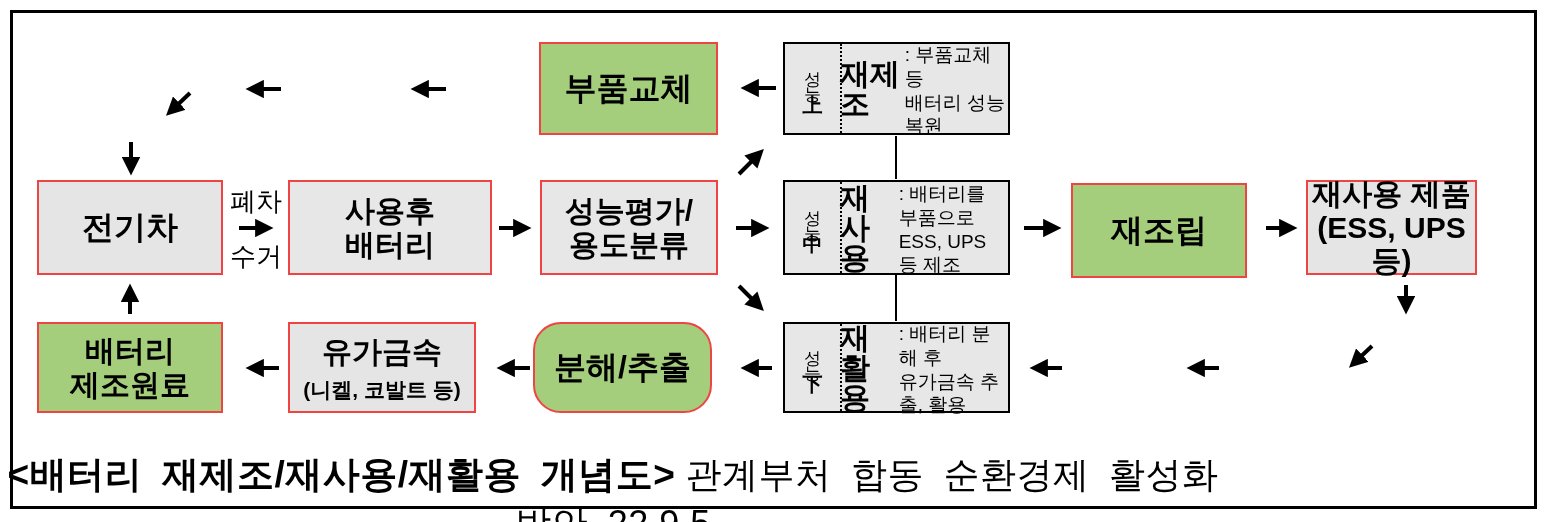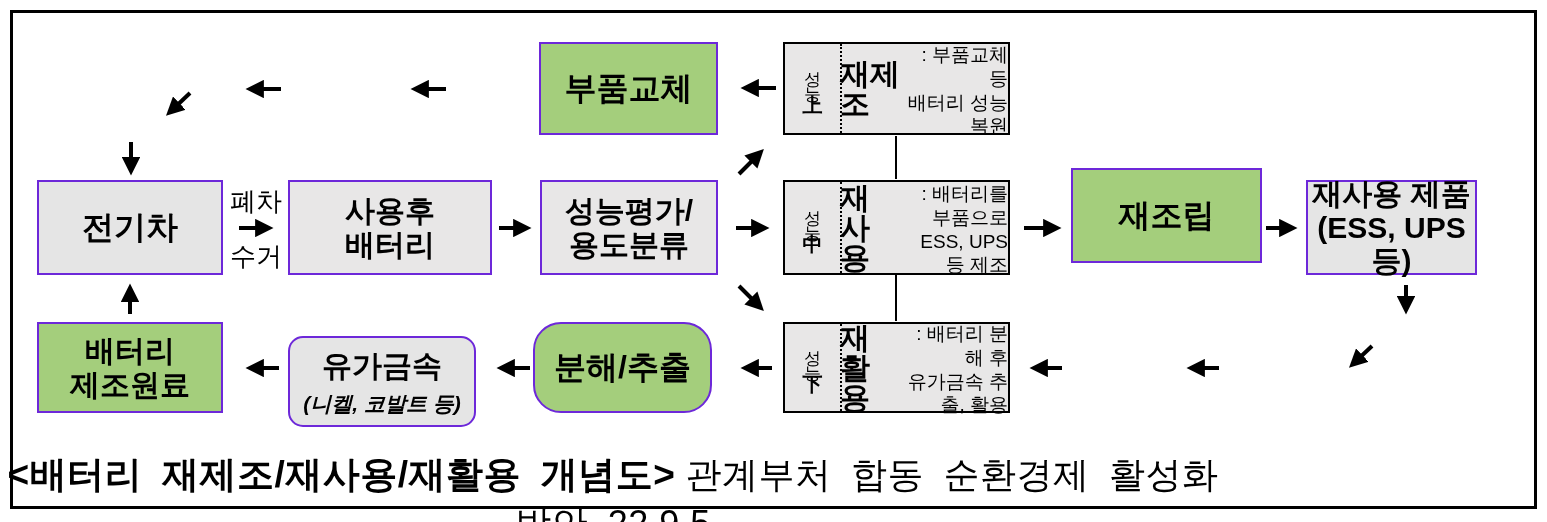--- a/index.html
+++ b/index.html
@@ -1,39 +1,39 @@
 <!DOCTYPE html>
 <html><head>
 <meta charset="utf-8">
 <style>
   html,body{margin:0;padding:0;background:#fff;}
   body{width:1547px;height:522px;position:relative;overflow:hidden;
        font-family:"Liberation Sans","DejaVu Sans",sans-serif;color:#000;}
   .frame{position:absolute;left:10px;top:10px;width:1521px;height:493px;border:3px solid #000;}
-  .box{position:absolute;border:2px solid #6d28d9;display:flex;align-items:center;justify-content:center;
+  .box{position:absolute;border:2px solid #ef4444;display:flex;align-items:center;justify-content:center;
        text-align:center;font-weight:bold;box-sizing:border-box;}
   .green{background:#A4CE7C;}
   .blue{background:#e5e5e5;text-align:center;}
   .gray{background:#E8E7E7;}
   .lbl32{font-size:32px;line-height:1.12;}
   .lbl30{font-size:30px;line-height:1.12;}
   .ml{white-space:pre-line;}
   .stack{display:flex;flex-direction:column;align-items:center;justify-content:center;}
-  .sub{font-size:21px;font-weight:bold;margin-top:11px;line-height:1;font-style:italic;}
+  .sub{font-size:21px;font-weight:bold;margin-top:11px;line-height:1;}
   
   .gbox{position:absolute;border:2px solid #000;background:#E8E7E7;box-sizing:border-box;}
   .gside{position:absolute;left:0;top:0;bottom:0;width:55px;border-right:2px dotted #000;
          display:flex;flex-direction:column;align-items:center;justify-content:center;}
   .gside .vtxt{writing-mode:vertical-lr;text-orientation:upright;font-size:17px;font-weight:normal;
                letter-spacing:-1px;line-height:1;}
   .gside .grade{font-size:20px;font-weight:bold;margin-top:1px;}
   .gmain{position:absolute;left:55px;top:0;right:0;bottom:0;display:flex;flex-direction:row;
          align-items:center;justify-content:center;}
   .gtitle{font-size:30px;font-weight:bold;line-height:1;}
-  .gdesc{font-size:19px;line-height:1.25;text-align:right;white-space:pre-line;margin-top:4px;}
+  .gdesc{font-size:19px;line-height:1.25;text-align:left;white-space:pre-line;margin-top:4px;}
   .fltxt{position:absolute;font-size:26px;font-weight:normal;text-align:center;line-height:1;}
   .caption{position:absolute;left:0;top:450px;width:1226px;text-align:center;word-spacing:9px;}
   .cap-b{font-size:37px;font-weight:bold;letter-spacing:0.5px;}
   .cap-n{font-size:36px;font-weight:normal;margin-left:10px;letter-spacing:0.5px;}
   svg.flow{position:absolute;left:0;top:0;}
 </style>
 </head>
 <body>
 
 <div class="frame"></div>
@@ -110,35 +110,35 @@
     <span class="vtxt">성능</span>
     <span class="grade">中</span>
   </div>
   <div class="gmain">
     <span class="gtitle">재사용</span>
     <span class="gdesc">: 배터리를 부품으로
 ESS, UPS 등 제조</span>
   </div>
 </div>
 
-<div class="box green lbl32" style="left:1071px;top:168px;width:191px;height:95px;">
+<div class="box green lbl32" style="left:1071px;top:183px;width:176px;height:95px;">
   <span>재조립</span>
 </div>
 
 <div class="box blue lbl30" style="left:1306px;top:180px;width:171px;height:95px;">
   <span class="ml">재사용 제품
 (ESS, UPS등)</span>
 </div>
 
 <div class="box green lbl30" style="left:37px;top:322px;width:186px;height:91px;">
   <span class="ml">배터리
 제조원료</span>
 </div>
 
-<div class="box blue stack" style="left:288px;top:336px;width:188px;height:91px;border-radius:15px;">
+<div class="box blue stack" style="left:288px;top:322px;width:188px;height:91px;">
   <span class="lbl30">유가금속</span>
   <span class="sub">(니켈, 코발트 등)</span>
 </div>
 
 <div class="box green lbl32" style="left:533px;top:322px;width:179px;height:91px;border-radius:28px;">
   <span>분해/추출</span>
 </div>
 
 <div class="gbox" style="left:783px;top:322px;width:227px;height:91px;">
   <div class="gside">

